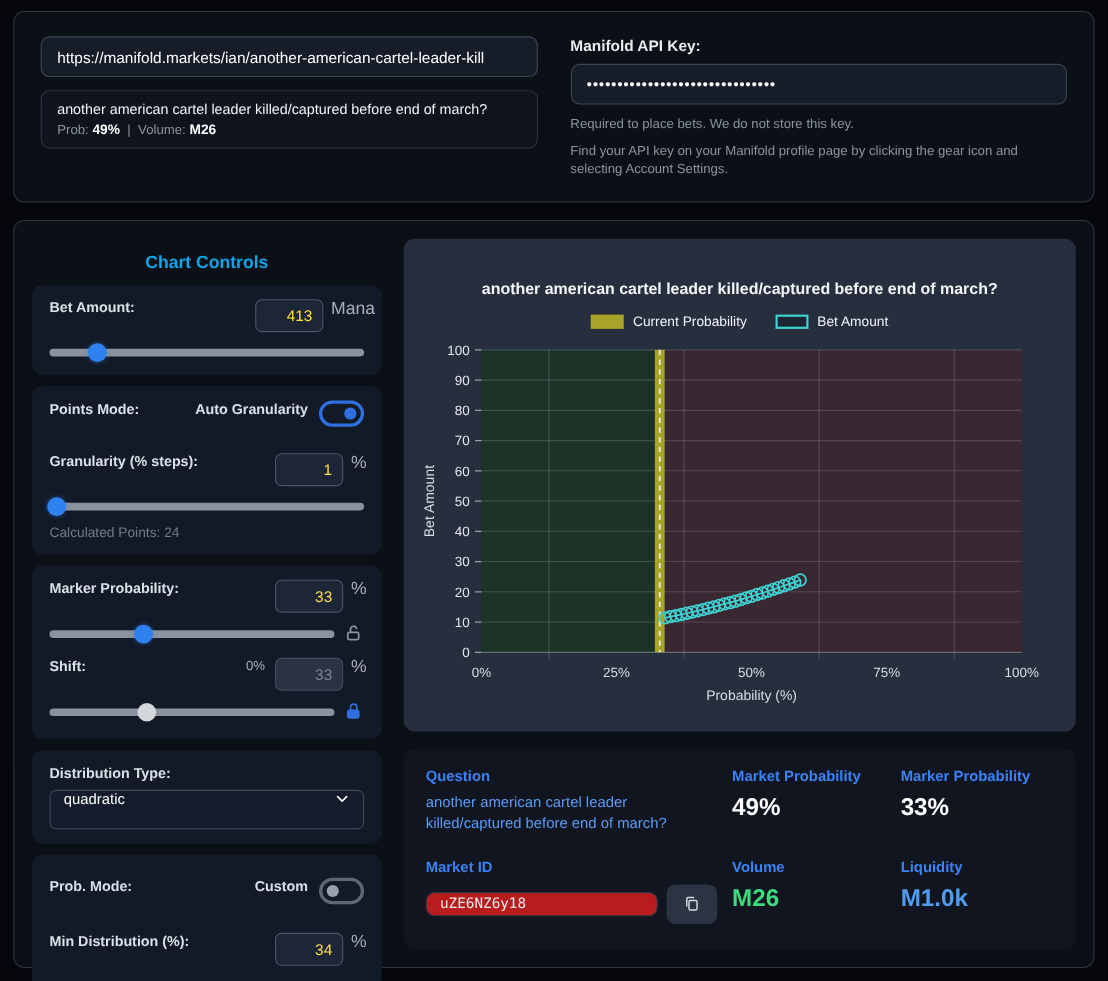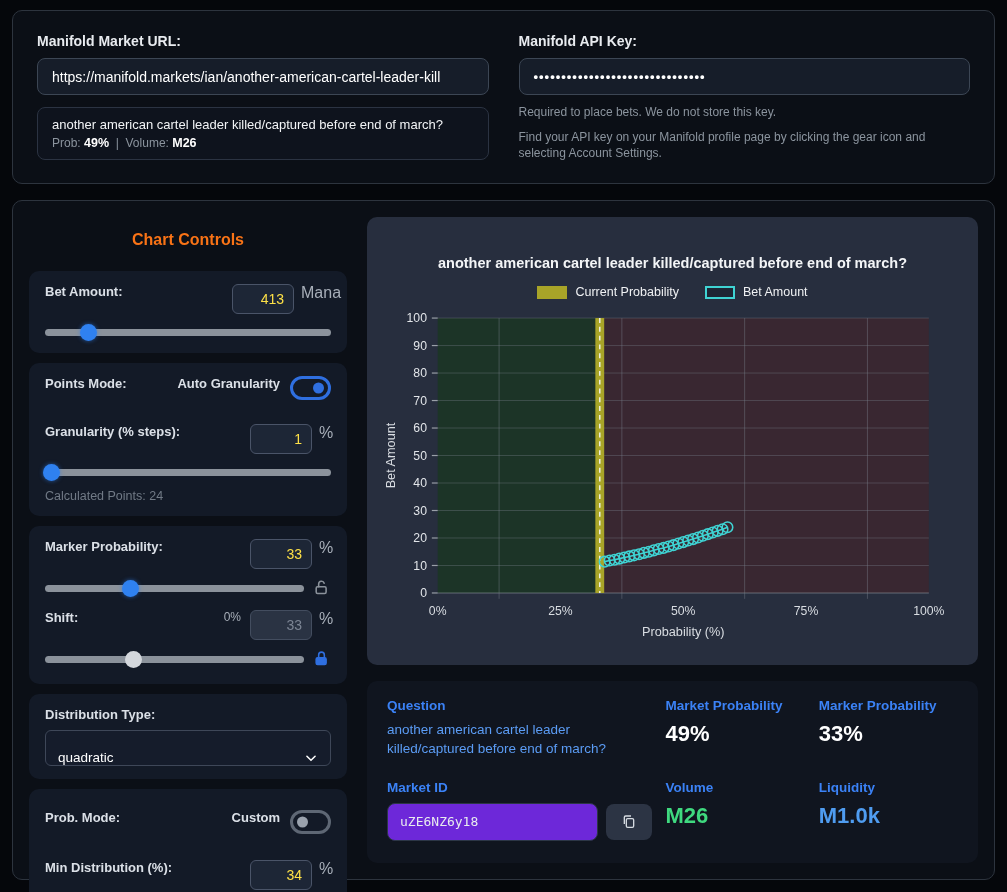--- a/index.html
+++ b/index.html
@@ -27,21 +27,21 @@
     margin-top:12px; background:#0e131d; border:1px solid #2b3342;
     border-radius:8px; padding:9px 14px;
   }
   .market-box .q { font-size:13px; color:#f2f4f6; margin-bottom:4px; }
   .market-box .meta { font-size:12px; color:#8b949e; }
   .market-box .meta b { color:#fff; font-size:12.5px; }
   .help { font-size:12px; color:#8b949e; margin-top:9px; line-height:1.35; }
   
   .main-panel { left:12px; right:12px; top:200px; bottom:12px; padding:16px; display:flex; gap:20px; }
   .controls-col { width:318px; flex:none; display:flex; flex-direction:column; }
-  .controls-title { text-align:center; font-size:16px; font-weight:bold; color:#f97316; margin:14px 0 22px; }
+  .controls-title { text-align:center; font-size:16px; font-weight:bold; color:#0ea5e9; margin:14px 0 10px; }
   .card { background:#131a27; border-radius:10px; padding:13px 16px; margin-bottom:10px; }
   .ctl-row { display:flex; margin-bottom:10px; }
   .ctl-label { font-size:13px; font-weight:bold; color:#dbe0e7; flex:1; }
   .num {
     width:62px; height:30px; background:#1d2636; border:1px solid #4a5468;
     border-radius:6px; color:#fde047; font-size:14px; display:flex; align-items:center;
     justify-content:flex-end; padding:0 9px;
   }
   .num.disabled { background:#2a3343; color:#7c8594; border-color:#434d5f; }
   .unit { font-size:16px; color:#a7aeb8; margin-left:7px; width:30px; }
@@ -57,50 +57,49 @@
   .slider-row { display:flex; align-items:center; margin-bottom:4px; }
   .lock { width:18px; margin-left:9px; flex:none; display:flex; align-items:center; }
   .calc-pts { font-size:12.5px; color:#717a86; margin-top:9px; }
   .toggle { width:41px; height:24px; border:3px solid #5e6774; border-radius:13px; position:relative; flex:none; }
   .toggle.on { border-color:#2f6fe0; }
   .toggle .knob { position:absolute; top:50%; transform:translateY(-50%); width:11px; height:11px; border-radius:50%; background:#9aa2ad; left:4px; }
   .toggle.on .knob { background:#2f6fe0; left:auto; right:4px; }
   .toggle-label { font-size:13px; font-weight:bold; color:#dbe0e7; margin-right:10px; }
   .select {
     width:100%; height:36px; background:#151c2b; border:1px solid #3e4758;
-    border-radius:6px; display:flex; align-items:flex-end; justify-content:space-between;
+    border-radius:6px; display:flex; align-items:flex-start; justify-content:space-between;
     padding:0 12px; font-size:13.5px; color:#fff; margin-top:8px;
   }
   
   .chart-col { flex:1; display:flex; flex-direction:column; min-width:0; }
   .chart-panel { background:#272e3e; border-radius:10px; padding:16px 12px 6px; height:448px; flex:none; }
   .chart-title { text-align:center; font-size:14.5px; font-weight:bold; color:#f3f5f7; margin:22px 0 14px; }
   .legend { display:flex; justify-content:center; gap:26px; margin-bottom:4px; }
   .legend-item { display:flex; align-items:center; gap:8px; font-size:12.5px; color:#f0f2f4; }
   .legend-swatch { width:30px; height:13px; }
   .info-panel { background:#10151f; border-radius:10px; margin-top:16px; flex:1; padding:17px 20px; display:grid; grid-template-columns:1.9fr 1fr 1fr; grid-template-rows:auto auto; column-gap:14px; row-gap:16px; }
   .info-label { font-size:13.5px; font-weight:bold; color:#3b82f6; margin-bottom:8px; }
   .question-link { font-size:13.5px; color:#5b9cf5; line-height:1.4; max-width:300px; cursor:pointer; }
   .stat-value { font-size:22px; font-weight:bold; color:#fff; }
   .mid-row { display:flex; gap:8px; align-items:center; }
   .mid-input {
-    flex:1; height:38px; background:#6d28d9; border:1px solid #2c3646; border-radius:8px;
+    flex:1; height:22px; background:#b91c1c; border:1px solid #2c3646; border-radius:8px;
     color:#e8ebee; font-size:13px; font-family:"DejaVu Sans Mono", monospace;
     display:flex; align-items:center; padding:0 12px;
   }
   .copy-btn { width:46px; height:36px; background:#2c3444; border-radius:8px; display:flex; align-items:center; justify-content:center; flex:none; }
 </style>
 </head>
 <body>
 
 <div class="page">
 
   <div class="panel top-panel">
     <div class="top-col">
-      <div class="field-label">Manifold Market URL:</div>
       <div class="text-input">https://manifold.markets/ian/another-american-cartel-leader-kill</div>
       <div class="market-box">
         <div class="q">another american cartel leader killed/captured before end of march?</div>
         <div class="meta">
           <span>Prob:</span>
           <b>49%</b>
           &nbsp;<span>|</span>&nbsp;
           <span>Volume:</span>
           <b>M26</b>
         </div>

